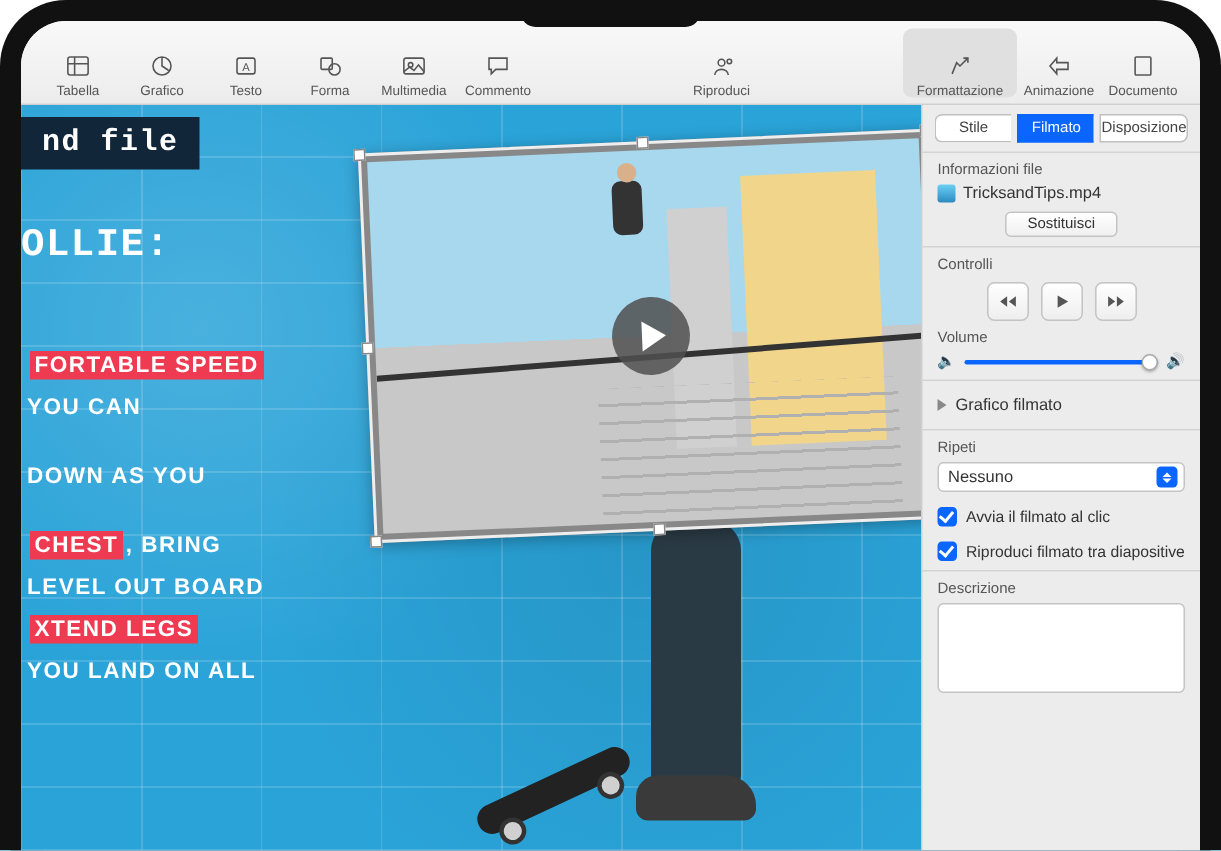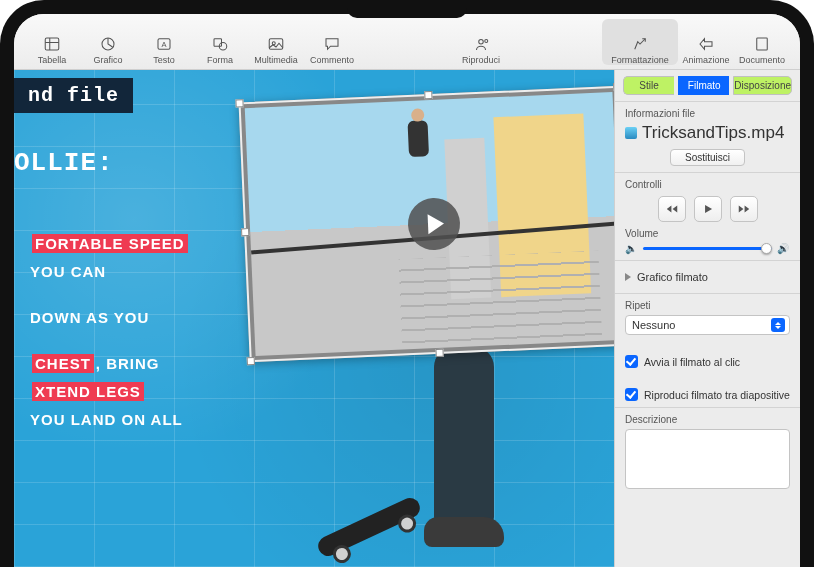--- a/index.html
+++ b/index.html
@@ -23,21 +23,21 @@
   .slide-bg{position:absolute;inset:0;background:#2aa3d8;}
   .wall{position:absolute;inset:0;background:
       repeating-linear-gradient(0deg,rgba(255,255,255,0.15) 0 1px,transparent 1px 42px),
       repeating-linear-gradient(90deg,rgba(255,255,255,0.15) 0 1px,transparent 1px 80px),
       radial-gradient(circle at 20% 30%, rgba(255,255,255,0.15), transparent 40%),
       radial-gradient(circle at 70% 60%, rgba(0,0,0,0.08), transparent 50%),
       #2aa3d8;}
   .mono{font-family:"Menlo","Courier New",monospace;font-weight:bold;color:#fff;letter-spacing:1px;}
   .title-box{position:absolute;top:8px;left:0;padding:6px 14px;background:#12263a;color:#fff;font-size:20px;}
   .subtitle{position:absolute;top:78px;left:0;font-size:26px;color:#fff;}
-  .textblock{position:absolute;left:16px;top:160px;font-size:15px;line-height:28px;}
+  .textblock{position:absolute;left:4px;top:160px;font-size:15px;line-height:28px;}
   .hl{background:#ef3b52;padding:1px 3px;margin:0 2px;display:inline;}
 
   .video-frame{position:absolute;top:24px;right:-10px;width:380px;height:260px;background:#888;border:2px solid #eee;transform:rotate(-2.5deg);box-shadow:0 2px 10px rgba(0,0,0,0.3);}
   .vf-inner{position:absolute;inset:4px;background:linear-gradient(180deg,#a7d8ee 0%,#a7d8ee 50%,#c8c8c8 50%,#c8c8c8 100%);overflow:hidden;}
   .building{position:absolute;right:30px;top:20px;width:90px;height:180px;background:#f0d58a;}
   .building2{position:absolute;right:130px;top:40px;width:40px;height:160px;background:#d0d0d0;}
   .rail{position:absolute;left:0;right:0;top:55%;height:4px;background:#333;transform:rotate(-2deg);}
   .steps{position:absolute;left:40%;bottom:0;width:200px;height:90px;background:repeating-linear-gradient(transparent 0 10px,#b0b0b0 10px 12px);}
   .skater{position:absolute;top:20px;left:40%;width:60px;height:80px;}
   .skater .body{position:absolute;top:0;left:15px;width:20px;height:36px;background:#333;border-radius:6px;}
@@ -51,45 +51,45 @@
   .sh-l{top:50%;left:-5px;margin-top:-4px;}
 
   .skateboard{position:absolute;bottom:30px;left:300px;width:110px;height:20px;background:#222;border-radius:10px;transform:rotate(-25deg);}
   .wheel{position:absolute;width:18px;height:18px;background:#d0d0d0;border:3px solid #333;border-radius:50%;bottom:-12px;}
   .w1{left:10px;} .w2{right:10px;}
   .leg{position:absolute;bottom:40px;left:420px;width:60px;height:180px;background:#2a3a44;border-radius:20px 20px 10px 10px;}
   .shoe{position:absolute;bottom:-20px;left:-10px;width:80px;height:30px;background:#3a3a3a;border-radius:14px 20px 8px 8px;}
 
   .inspector{position:absolute;top:56px;right:0;bottom:0;width:186px;background:#ececec;border-left:1px solid #cfcfcf;font-size:11px;color:#333;overflow-y:auto;}
   .insp-tabs{display:flex;gap:4px;padding:6px 8px;justify-content:stretch;}
-  .seg{flex:1;text-align:center;font-size:10px;padding:3px 0;background:#bef264;border:1px solid #c0c0c0;color:#444;}
+  .seg{flex:1;text-align:center;font-size:10px;padding:3px 0;background:#ffffff;border:1px solid #c0c0c0;color:#444;}
   .seg:first-child{border-radius:5px 0 0 5px;}
   .seg:last-child{border-radius:0 5px 5px 0;}
   .seg:not(:last-child){border-right:none;}
   .seg.active{background:#0a66ff;color:#fff;border-color:#0a66ff;}
   .section{padding:6px 10px;border-top:1px solid #d3d3d3;}
   .section:first-of-type{border-top:none;}
   .sec-title{font-weight:400;font-size:10px;color:#555;margin-bottom:4px;}
-  .filerow{display:flex;align-items:center;gap:5px;font-size:17px;color:#333;margin-bottom:6px;}
+  .filerow{display:flex;align-items:center;gap:5px;font-size:11px;color:#333;margin-bottom:6px;}
   .qt-icon{width:12px;height:12px;background:linear-gradient(#6bd0f5,#2a8ac0);border-radius:2px;position:relative;}
   .btn-sm{display:inline-block;padding:2px 14px;font-size:10px;background:linear-gradient(#fff,#f0f0f0);border:1px solid #c4c4c4;border-radius:4px;color:#333;}
   .pb-row{display:flex;justify-content:center;gap:8px;margin:6px 0;}
   .pb{width:28px;height:26px;background:linear-gradient(#fff,#eee);border:1px solid #c4c4c4;border-radius:5px;display:flex;align-items:center;justify-content:center;}
   .pb svg{width:14px;height:14px;fill:#555;}
   .vol-row{display:flex;align-items:center;gap:6px;}
   .vol-ico{font-size:10px;color:#888;}
   .vol-track{flex:1;height:3px;background:#0a66ff;border-radius:2px;position:relative;}
   .vol-knob{position:absolute;right:0;top:-4px;width:11px;height:11px;border-radius:50%;background:#fff;border:1px solid #aaa;box-shadow:0 1px 2px rgba(0,0,0,0.3);}
   .disclose{display:flex;align-items:center;gap:6px;font-size:11px;color:#333;padding:4px 0;}
   .tri{border-left:6px solid #888;border-top:4px solid transparent;border-bottom:4px solid transparent;}
   .select{display:flex;align-items:center;justify-content:space-between;background:#fff;border:1px solid #c4c4c4;border-radius:4px;padding:2px 4px 2px 6px;font-size:11px;margin-top:3px;}
   .sel-arrows{width:14px;height:14px;background:#0a66ff;border-radius:3px;display:flex;flex-direction:column;align-items:center;justify-content:center;gap:0;}
   .sel-arrows::before{content:"";border-bottom:3px solid #fff;border-left:3px solid transparent;border-right:3px solid transparent;}
   .sel-arrows::after{content:"";border-top:3px solid #fff;border-left:3px solid transparent;border-right:3px solid transparent;margin-top:1px;}
-  .check-row{display:flex;align-items:center;gap:6px;margin-top:20px;font-size:10.5px;}
+  .check-row{display:flex;align-items:center;gap:6px;margin-top:10px;font-size:10.5px;}
   .chk{width:13px;height:13px;background:#0a66ff;border-radius:3px;position:relative;flex-shrink:0;}
   .chk::after{content:"";position:absolute;left:3px;top:1px;width:4px;height:7px;border-right:2px solid #fff;border-bottom:2px solid #fff;transform:rotate(40deg);}
   .desc-box{margin-top:4px;width:100%;height:60px;background:#fff;border:1px solid #c4c4c4;border-radius:4px;}
 </style>
 </head>
 <body>
 
 <div class="bezel"></div>
 <div class="notch"></div>
 
@@ -204,20 +204,21 @@
     <div class="mono title-box">nd file</div>
     <div class="mono subtitle">OLLIE:</div>
 
     <div class="mono textblock">
       <div><span class="hl">FORTABLE SPEED</span></div>
       <div>YOU CAN</div>
       <div style="height:18px;"></div>
       <div> DOWN AS YOU</div>
       <div style="height:18px;"></div>
       <div><span class="hl">CHEST</span><span>, BRING</span></div>
+      <div>LEVEL OUT BOARD</div>
       <div><span class="hl">XTEND LEGS</span></div>
       <div>YOU LAND ON ALL</div>
     </div>
 
     <div class="leg">
         <div class="shoe"></div>
       </div>
     <div class="skateboard">
       <div class="wheel w1"></div>
         <div class="wheel w2"></div>

